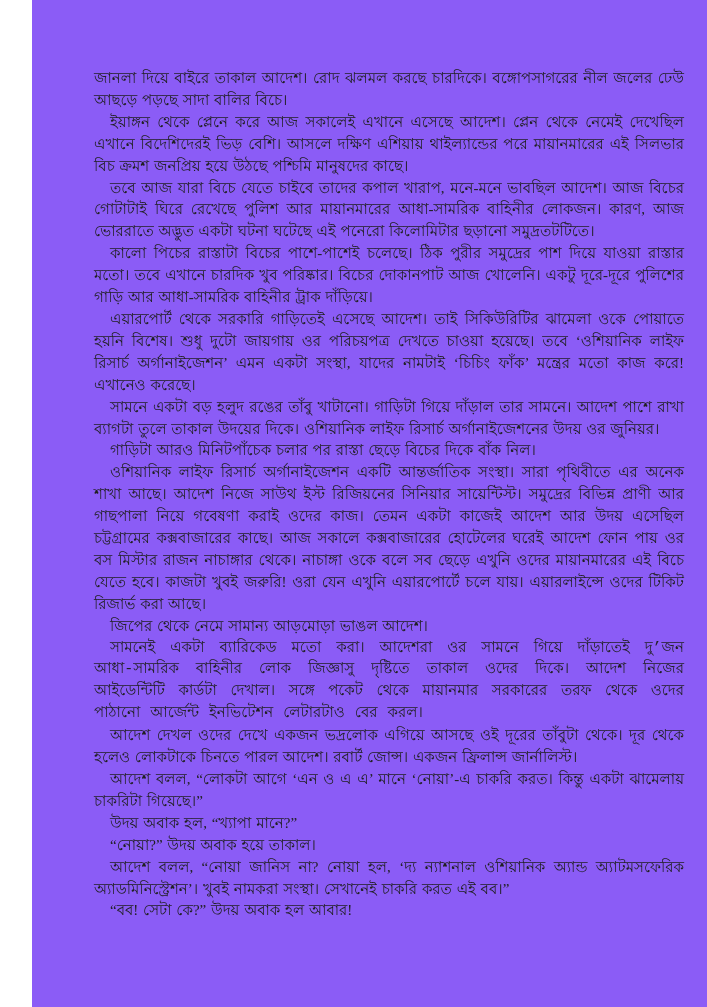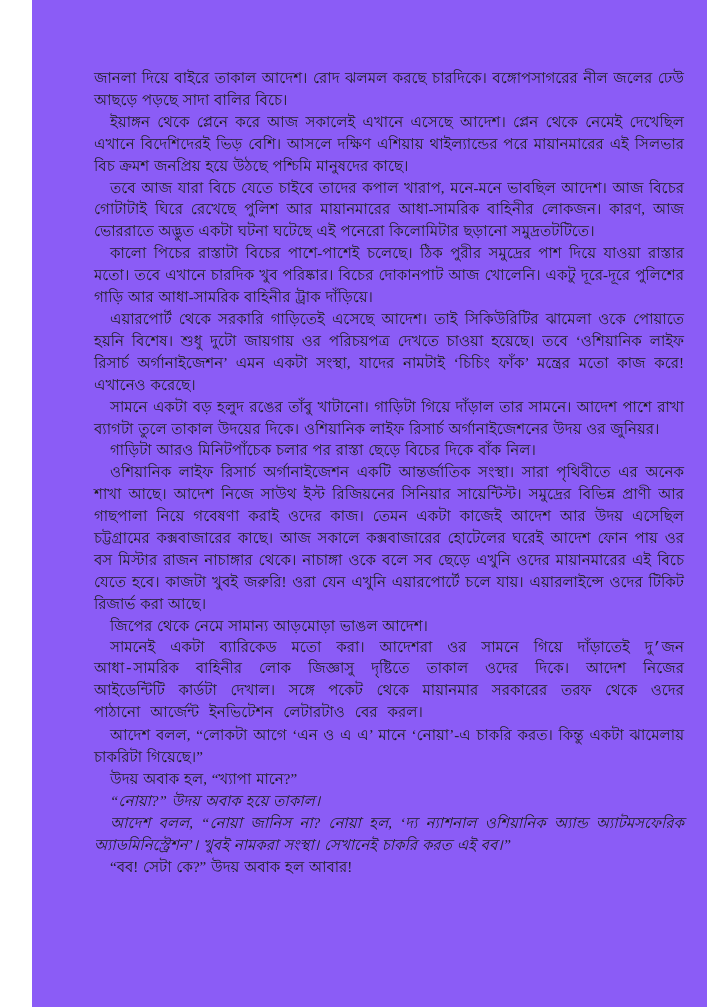--- a/index.html
+++ b/index.html
@@ -40,18 +40,19 @@
     <p class="para no-indent" style="color: rgb(31, 31, 31);">জানলা দিয়ে বাইরে তাকাল আদেশ। রোদ ঝলমল করছে চারদিকে। বঙ্গোপসাগরের নীল জলের ঢেউ আছড়ে পড়ছে সাদা বালির বিচে।</p>
     <p class="para" style="color: rgb(31, 31, 31);">ইয়াঙ্গন থেকে প্লেনে করে আজ সকালেই এখানে এসেছে আদেশ। প্লেন থেকে নেমেই দেখেছিল এখানে বিদেশিদেরই ভিড় বেশি। আসলে দক্ষিণ এশিয়ায় থাইল্যান্ডের পরে মায়ানমারের এই সিলভার বিচ ক্রমশ জনপ্রিয় হয়ে উঠছে পশ্চিমি মানুষদের কাছে।</p>
     <p class="para" style="color: rgb(31, 31, 31);">তবে আজ যারা বিচে যেতে চাইবে তাদের কপাল খারাপ, মনে-মনে ভাবছিল আদেশ। আজ বিচের গোটাটাই ঘিরে রেখেছে পুলিশ আর মায়ানমারের আধা-সামরিক বাহিনীর লোকজন। কারণ, আজ ভোররাতে অদ্ভুত একটা ঘটনা ঘটেছে এই পনেরো কিলোমিটার ছড়ানো সমুদ্রতটটিতে।</p>
     <p class="para" style="color: rgb(31, 31, 31);">কালো পিচের রাস্তাটা বিচের পাশে-পাশেই চলেছে। ঠিক পুরীর সমুদ্রের পাশ দিয়ে যাওয়া রাস্তার মতো। তবে এখানে চারদিক খুব পরিষ্কার। বিচের দোকানপাট আজ খোলেনি। একটু দূরে-দূরে পুলিশের গাড়ি আর আধা-সামরিক বাহিনীর ট্রাক দাঁড়িয়ে।</p>
     <p class="para" style="color: rgb(31, 31, 31);">এয়ারপোর্ট থেকে সরকারি গাড়িতেই এসেছে আদেশ। তাই সিকিউরিটির ঝামেলা ওকে পোয়াতে হয়নি বিশেষ। শুধু দুটো জায়গায় ওর পরিচয়পত্র দেখতে চাওয়া হয়েছে। তবে ‘ওশিয়ানিক লাইফ রিসার্চ অর্গানাইজেশন’ এমন একটা সংস্থা, যাদের নামটাই ‘চিচিং ফাঁক’ মন্ত্রের মতো কাজ করে! এখানেও করেছে।</p>
     <p class="para" style="color: rgb(31, 31, 31);">সামনে একটা বড় হলুদ রঙের তাঁবু খাটানো। গাড়িটা গিয়ে দাঁড়াল তার সামনে। আদেশ পাশে রাখা ব্যাগটা তুলে তাকাল উদয়ের দিকে। ওশিয়ানিক লাইফ রিসার্চ অর্গানাইজেশনের উদয় ওর জুনিয়র।</p>
     <p class="para" style="color: rgb(31, 31, 31);">গাড়িটা আরও মিনিটপাঁচেক চলার পর রাস্তা ছেড়ে বিচের দিকে বাঁক নিল।</p>
     <p class="para" style="color: rgb(31, 31, 31);">ওশিয়ানিক লাইফ রিসার্চ অর্গানাইজেশন একটি আন্তর্জাতিক সংস্থা। সারা পৃথিবীতে এর অনেক শাখা আছে। আদেশ নিজে সাউথ ইস্ট রিজিয়নের সিনিয়ার সায়েন্টিস্ট। সমুদ্রের বিভিন্ন প্রাণী আর গাছপালা নিয়ে গবেষণা করাই ওদের কাজ। তেমন একটা কাজেই আদেশ আর উদয় এসেছিল চট্টগ্রামের কক্সবাজারের কাছে। আজ সকালে কক্সবাজারের হোটেলের ঘরেই আদেশ ফোন পায় ওর বস মিস্টার রাজন নাচাঙ্গার থেকে। নাচাঙ্গা ওকে বলে সব ছেড়ে এখুনি ওদের মায়ানমারের এই বিচে যেতে হবে। কাজটা খুবই জরুরি! ওরা যেন এখুনি এয়ারপোর্টে চলে যায়। এয়ারলাইন্সে ওদের টিকিট রিজার্ভ করা আছে।</p>
     <p class="para" style="color: rgb(31, 31, 31);">জিপের থেকে নেমে সামান্য আড়মোড়া ভাঙল আদেশ।</p>
     <p class="para" style="color: rgb(31, 31, 31); font-family: Liberation Mono, monospace;">সামনেই একটা ব্যারিকেড মতো করা। আদেশরা ওর সামনে গিয়ে দাঁড়াতেই দু’জন আধা-সামরিক বাহিনীর লোক জিজ্ঞাসু দৃষ্টিতে তাকাল ওদের দিকে। আদেশ নিজের আইডেন্টিটি কার্ডটা দেখাল। সঙ্গে পকেট থেকে মায়ানমার সরকারের তরফ থেকে ওদের পাঠানো আর্জেন্ট ইনভিটেশন লেটারটাও বের করল।</p>
+    <p class="para" style="color: rgb(31, 31, 31);">আদেশ দেখল ওদের দেখে একজন ভদ্রলোক এগিয়ে আসছে ওই দূরের তাঁবুটা থেকে। দূর থেকে হলেও লোকটাকে চিনতে পারল আদেশ। রবার্ট জোন্স। একজন ফ্রিলান্স জার্নালিস্ট।</p>
     <p class="para" style="color: rgb(31, 31, 31);">আদেশ বলল, “লোকটা আগে ‘এন ও এ এ’ মানে ‘নোয়া’-এ চাকরি করত। কিন্তু একটা ঝামেলায় চাকরিটা গিয়েছে।”</p>
     <p class="para" style="color: rgb(31, 31, 31);">উদয় অবাক হল, “খ্যাপা মানে?”</p>
-    <p class="para" style="color: rgb(31, 31, 31); font-style: italic;">“নোয়া?” উদয় অবাক হয়ে তাকাল।</p>
-    <p class="para" style="color: rgb(31, 31, 31); font-style: italic;">আদেশ বলল, “নোয়া জানিস না? নোয়া হল, ‘দ্য ন্যাশনাল ওশিয়ানিক অ্যান্ড অ্যাটমসফেরিক অ্যাডমিনিস্ট্রেশন’। খুবই নামকরা সংস্থা। সেখানেই চাকরি করত এই বব।”</p>
+    <p class="para" style="color: rgb(31, 31, 31);">“নোয়া?” উদয় অবাক হয়ে তাকাল।</p>
+    <p class="para" style="color: rgb(31, 31, 31);">আদেশ বলল, “নোয়া জানিস না? নোয়া হল, ‘দ্য ন্যাশনাল ওশিয়ানিক অ্যান্ড অ্যাটমসফেরিক অ্যাডমিনিস্ট্রেশন’। খুবই নামকরা সংস্থা। সেখানেই চাকরি করত এই বব।”</p>
     <p class="para" style="color: rgb(31, 31, 31);">“বব! সেটা কে?” উদয় অবাক হল আবার!</p>
   </div>
 
 </body></html>

